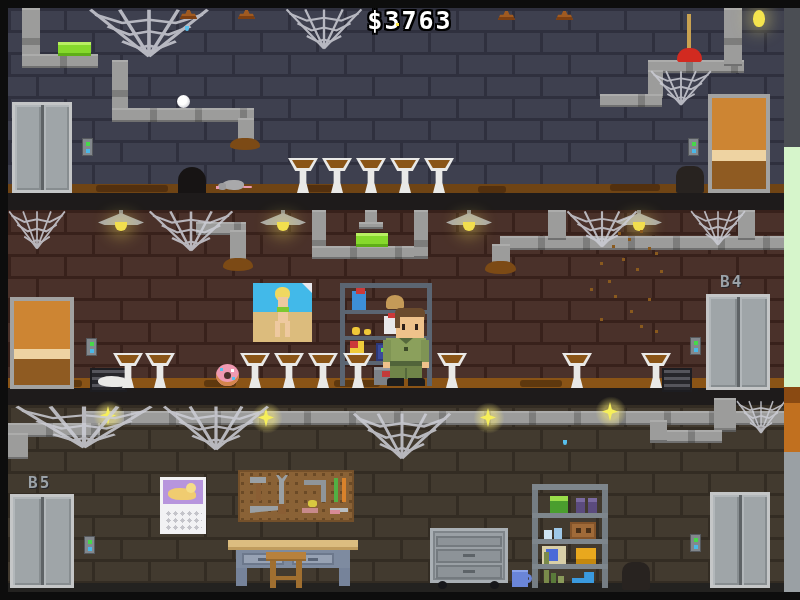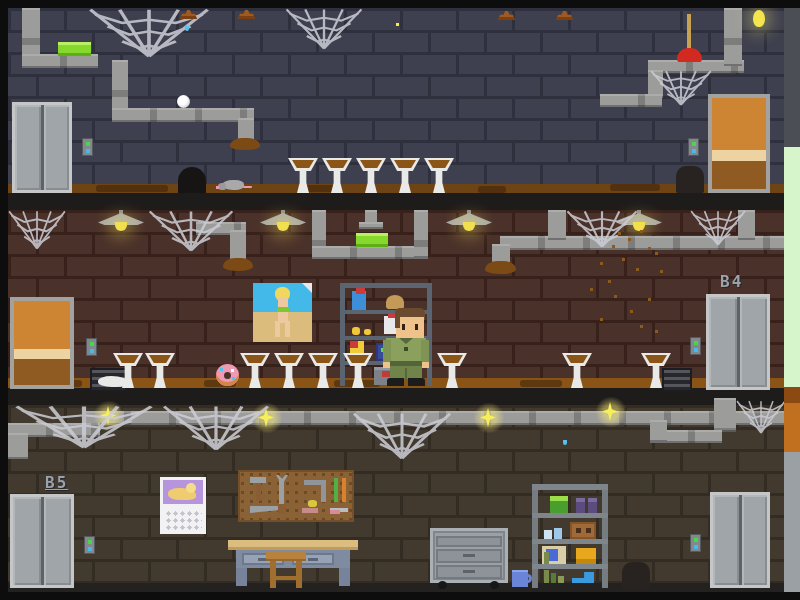--- a/index.html
+++ b/index.html
@@ -403,21 +403,21 @@
   <svg class="web" style="left:162px;top:405px;" width="108" height="46" viewBox="0 0 100 60" preserveAspectRatio="none">
       <use href="#webshape"></use>
     </svg>
   <svg class="web" style="left:352px;top:412px;" width="100" height="48" viewBox="0 0 100 60" preserveAspectRatio="none">
       <use href="#webshape"></use>
     </svg>
   <svg class="web" style="left:736px;top:400px;" width="50" height="34" viewBox="0 0 100 60" preserveAspectRatio="none">
       <use href="#webshape"></use>
     </svg>
 
-  <div class="label" style="left:45px;top:473px;text-decoration:underline;">B5</div>
+  <div class="label" style="left:28px;top:473px;">B5</div>
   <div class="elev" style="left:10px;top:494px;width:64px;height:94px;">
     <div class="doors">
         <div class="panel"></div>
         <div class="panel"></div>
       </div>
   </div>
   <div class="switch" style="left:84px;top:536px;"></div>
   <div class="elev" style="left:710px;top:492px;width:60px;height:96px;">
     <div class="doors">
         <div class="panel"></div>
@@ -509,15 +509,16 @@
   </div>
 
   <div class="abs" style="left:0;top:0;width:800px;height:8px;background:#0d0d0d;"></div>
   <div class="abs" style="left:0;top:0;width:8px;height:600px;background:#0d0d0d;"></div>
   <div class="edge" style="top:8px;height:139px;background:#4b4e54;"></div>
   <div class="edge" style="top:147px;height:240px;background:#d6f5cb;"></div>
   <div class="edge" style="top:387px;height:16px;background:#8a4a12;"></div>
   <div class="edge" style="top:403px;height:49px;background:#c1701f;"></div>
   <div class="edge" style="top:452px;height:140px;background:#9aa0a4;"></div>
 
+  <div id="money">$3763</div>
   <div class="abs" style="left:396px;top:23px;width:3px;height:3px;background:#ffe84a;z-index:41;"></div>
 
 </div>
 
 </body></html>

